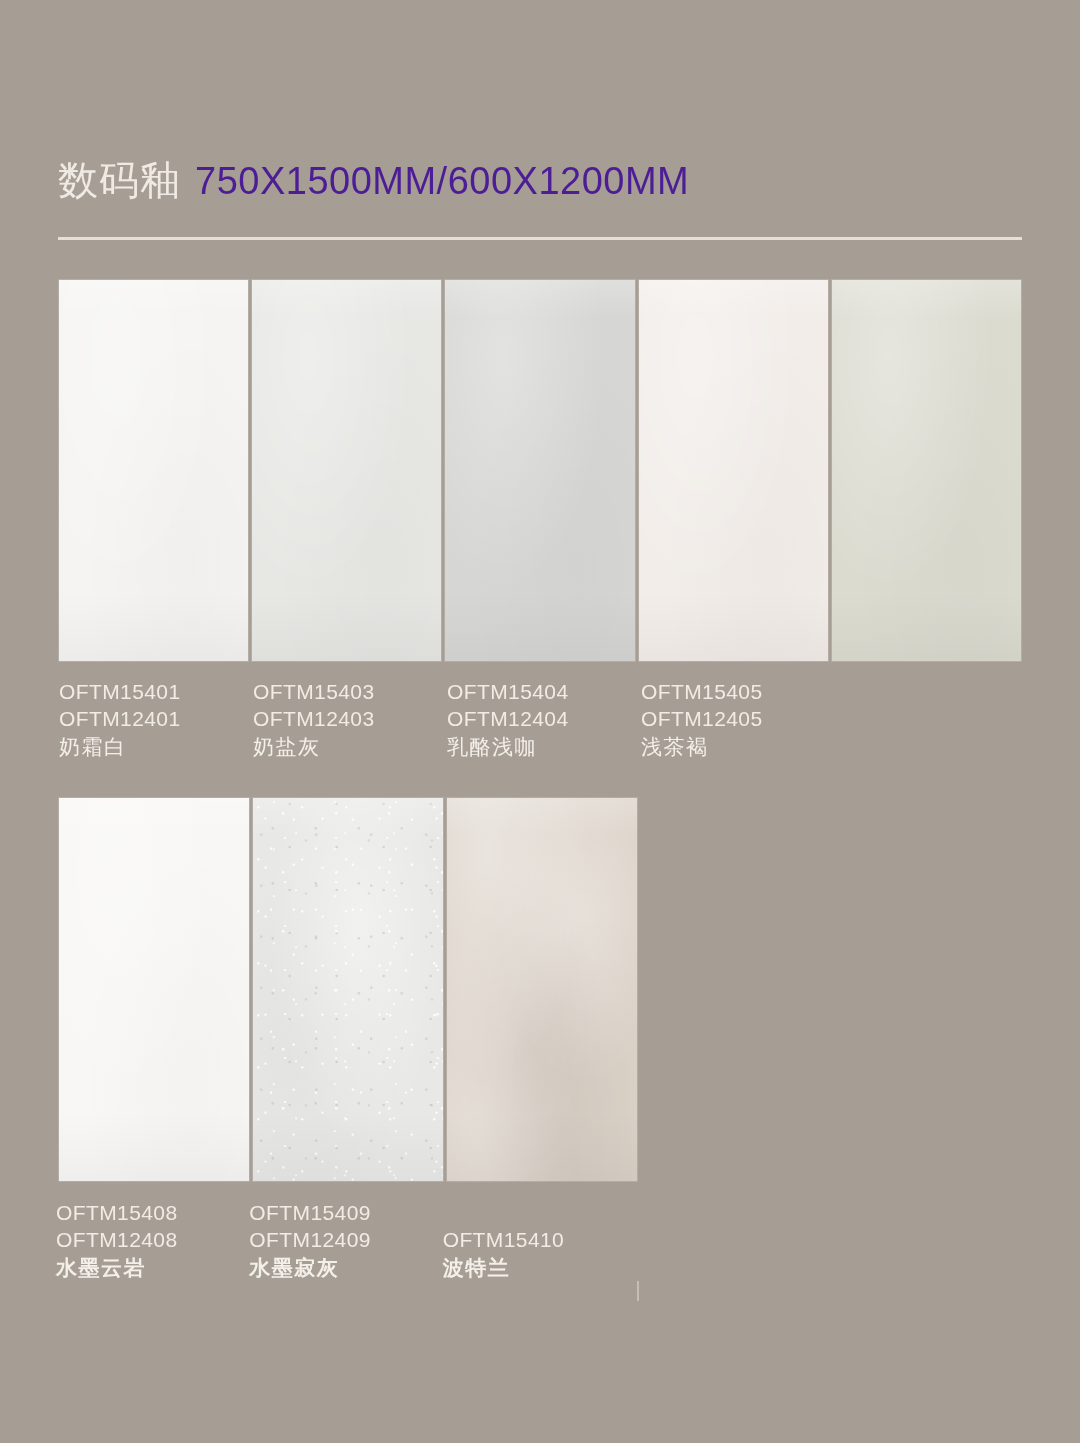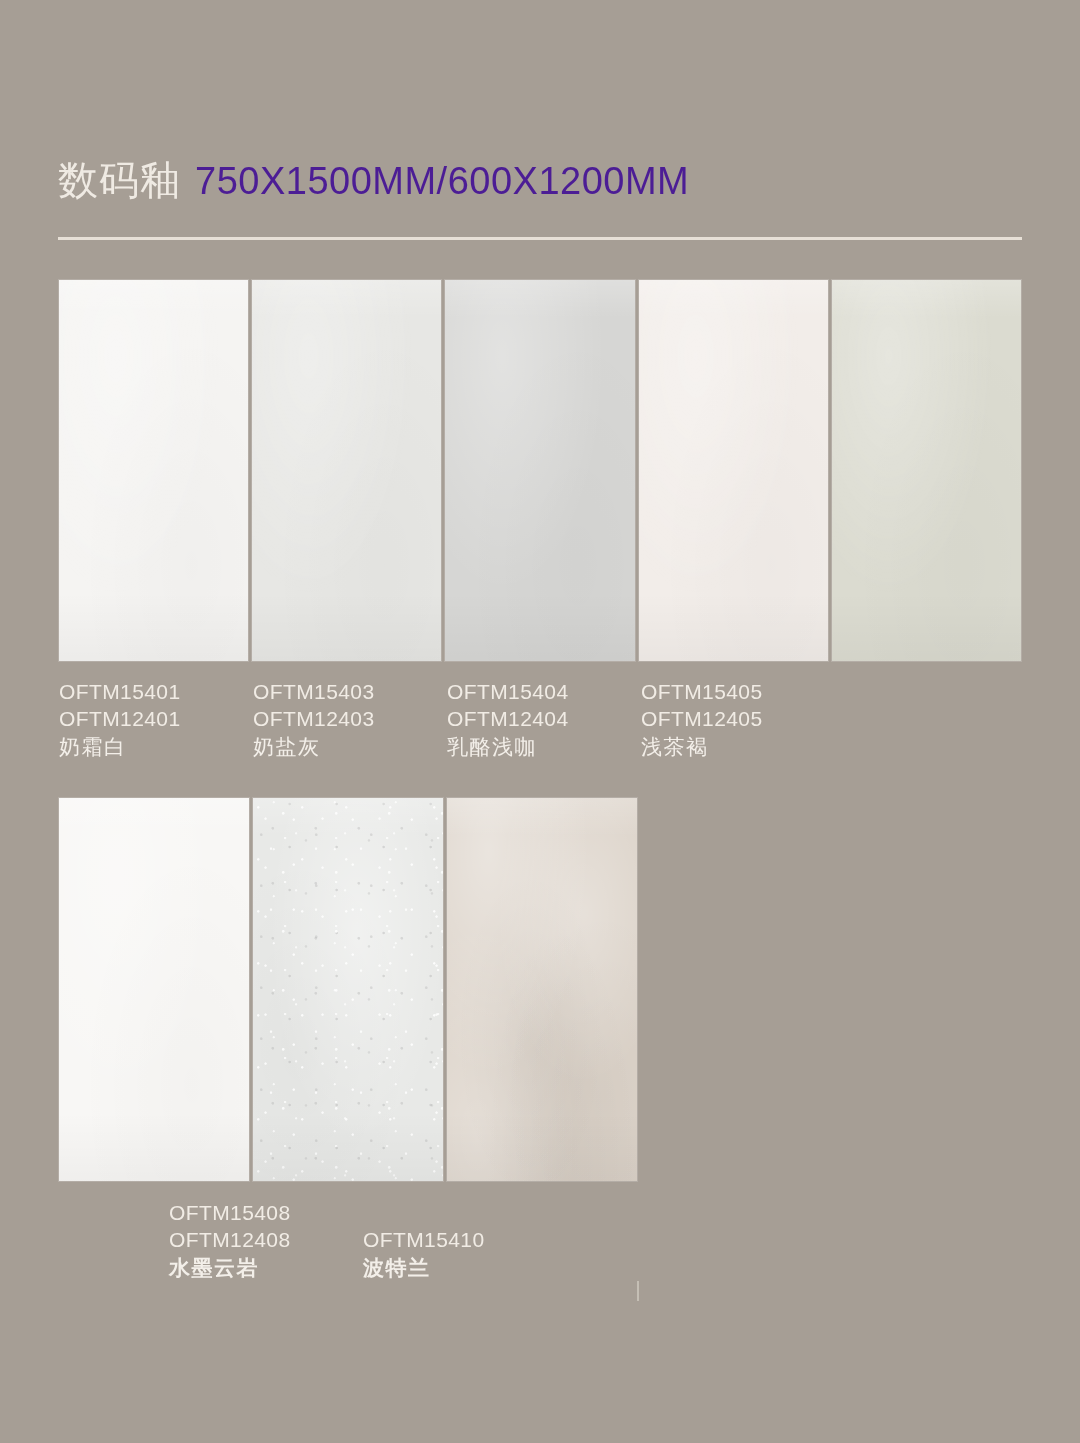--- a/index.html
+++ b/index.html
@@ -121,21 +121,21 @@
       radial-gradient(ellipse at 16% 88%, rgba(255,255,255,0.26) 0%, rgba(255,255,255,0) 44%),
       radial-gradient(ellipse at 60% 95%, rgba(0,0,0,0.026) 0%, rgba(0,0,0,0) 48%);
   }
 
   
   .labels {
     position:absolute;
     display:flex;
   }
   .labels-1 { left:59px; top:678px; width:962px; }
-  .labels-2 { left:73px; top:1199px; width:580px;justify-content:center; }
+  .labels-2 { left:56px; top:1199px; width:580px; }
 
   .label-block {
     width:194px;
     color:#F0EBE4;
     line-height:1.30;
   }
   .labels-2 .label-block { width:194px; }
 
   .code {
     font-size:21px;
@@ -214,20 +214,25 @@
     <div class="swatch tex-concrete" style="background-color: rgb(220, 211, 201);"></div>
   </div>
 
   <div class="labels labels-2">
     <div class="label-block">
       <div class="code">OFTM15408</div>
       <div class="code">OFTM12408</div>
       <div class="name">水墨云岩</div>
     </div>
     <div class="label-block">
+      <div class="code">OFTM15409</div>
+      <div class="code">OFTM12409</div>
+      <div class="name">水墨寂灰</div>
+    </div>
+    <div class="label-block">
       <div class="code code-spacer">&nbsp;</div>
       <div class="code">OFTM15410</div>
       <div class="name">波特兰</div>
     </div>
   </div>
 
   <div class="tick"></div>
 
 </div>
 

